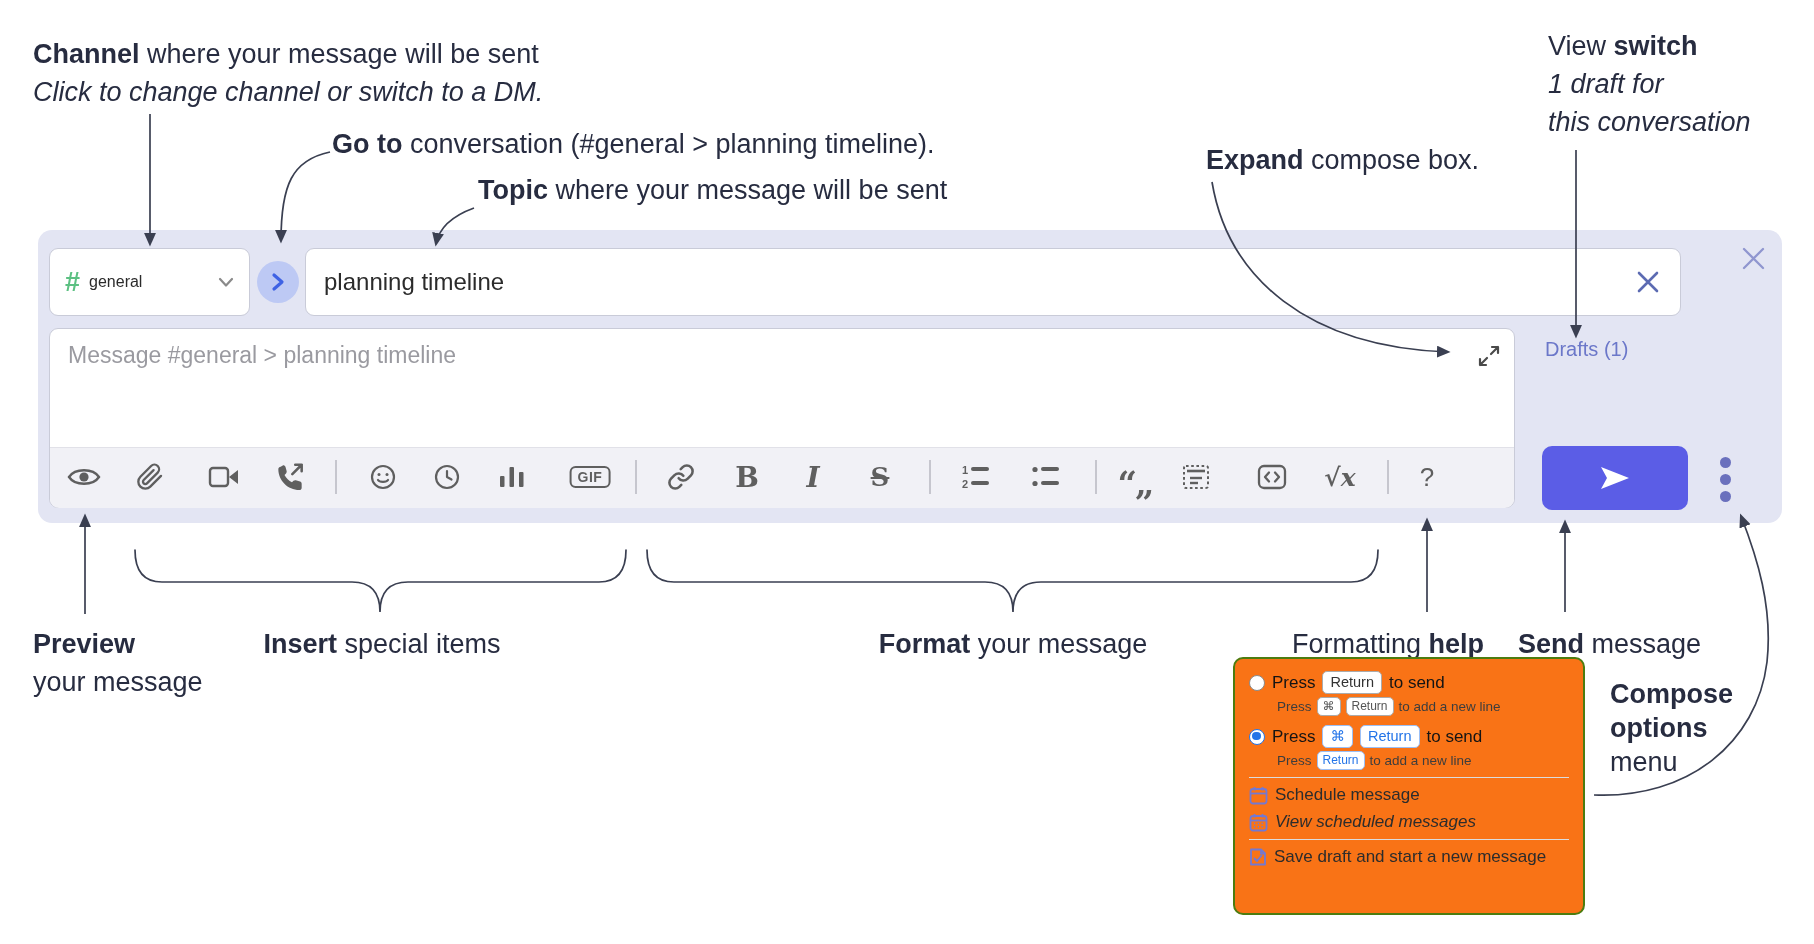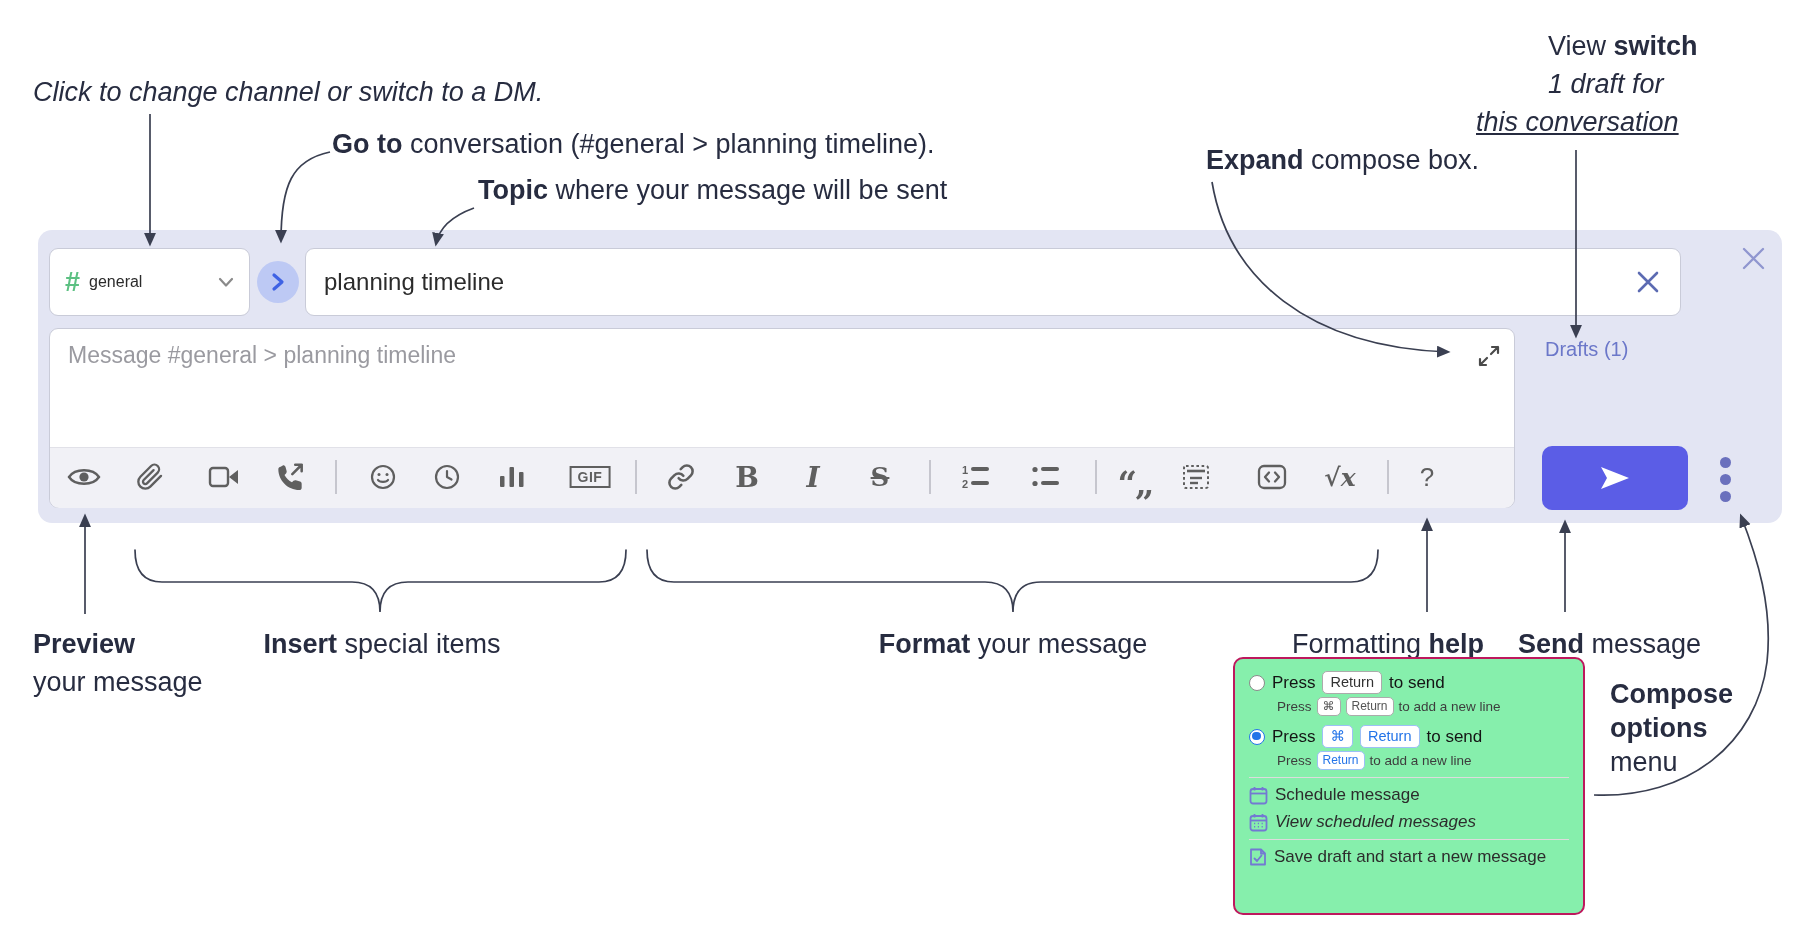--- a/index.html
+++ b/index.html
@@ -14,52 +14,53 @@
   .compose{background:#e3e5f3;border-radius:14px;}
   .field{background:#ffffff;border:1px solid #c9cbd8;border-radius:9px;box-sizing:border-box;}
   .uitext{color:#2b2b2b;font-size:23px;}
   .placeholder{color:#9a9aa0;font-size:23px;}
   .drafts{color:#6b77c9;font-size:20px;font-weight:400;}
   .icon-btn{position:absolute;transform:translate(-50%,-50%);display:flex;align-items:center;justify-content:center;cursor:pointer;}
   .tdiv{position:absolute;transform:translate(-50%,-50%);width:2px;height:34px;background:#c6c6ce;}
   .glyph{color:#5f5f5f;font-weight:700;}
   .serif{font-family:"DejaVu Serif","Liberation Serif",serif;}
   
-  .menu{background:#86efac;border:2px solid #be185d;border-radius:10px;box-sizing:border-box;
+  .menu{background:#f97316;border:2px solid #4d7c0f;border-radius:10px;box-sizing:border-box;
         color:#1e1e1e;}
   .mrow{display:flex;align-items:center;gap:7px;}
   .opt-main{font-size:17px;color:#141414;}
   .opt-sub{font-size:13.5px;color:#3d3d3d;}
   .kbd{display:inline-block;border:1.5px solid #ababab;border-radius:5px;background:#fff;
        padding:0 7px;font-size:14.5px;line-height:21px;color:#333;}
   .kbd.sm{font-size:12px;line-height:17px;padding:0 5px;color:#555;border-width:1px;}
   .kbd.blue{border-color:#9cc0f6;color:#2374e8;}
   .radio{width:16px;height:16px;border-radius:50%;border:1.7px solid #8a8a8a;background:#fff;box-sizing:border-box;flex:none;}
   .radio.sel{border-color:#2374e8;position:relative;}
   .radio.sel::after{content:"";position:absolute;left:2.2px;top:2.2px;width:8.6px;height:8.6px;border-radius:50%;background:#2374e8;}
   .mitem{font-size:17px;color:#2c2c2c;}
   .mdiv{height:1px;background:#dcdcdc;margin:7px 0;}
   svg{display:block;}
 </style>
 </head>
 <body>
 
 <div id="stage">
 
+  <div class="abs ann" style="left:33px;top:36px;"><b>Channel</b><span> where your message will be sent</span></div>
   <div class="abs ann it" style="left:33px;top:74px;">Click to change channel or switch to a DM.</div>
 
   <div class="abs ann" style="left:332px;top:126px;"><b>Go to</b><span> conversation (#general &gt; planning timeline).</span></div>
 
   <div class="abs ann" style="left:478px;top:172px;"><b>Topic</b><span> where your message will be sent</span></div>
 
   <div class="abs ann" style="left:1206px;top:142px;"><b>Expand</b><span> compose box.</span></div>
 
   <div class="abs ann" style="left:1548px;top:28px;"><span>View </span><b>switch</b></div>
   <div class="abs ann it" style="left:1548px;top:66px;">1 draft for</div>
-  <div class="abs ann it" style="left:1476px;top:104px;text-decoration:underline;">this conversation</div>
+  <div class="abs ann it" style="left:1548px;top:104px;">this conversation</div>
 
   <div class="abs compose" style="left:38px;top:230px;width:1744px;height:293px;"></div>
 
   <div class="abs field" style="left:49px;top:248px;width:201px;height:68px;display:flex;align-items:center;padding:0 15px;box-sizing:border-box;cursor:pointer;">
     <span style="color:#5cc082;font-size:27px;font-weight:700;margin-right:9px;">#</span>
     <span class="uitext" style="font-size:16px;">general</span>
     <span style="margin-left:auto;">
       <svg width="16" height="11" viewBox="0 0 16 11">
           <polyline points="2,2 8,8.5 14,2" fill="none" stroke="#8a8a8a" stroke-width="2.2" stroke-linecap="round" stroke-linejoin="round"></polyline>
         </svg>
@@ -138,21 +139,21 @@
       </svg>
   </div>
   <div class="icon-btn" style="left:512px;top:477px;">
     <svg width="28" height="26" viewBox="0 0 28 26">
         <rect x="2" y="12" width="4.5" height="11" rx="1" fill="#5f5f5f"></rect>
         <rect x="11.5" y="3" width="4.5" height="20" rx="1" fill="#5f5f5f"></rect>
         <rect x="21" y="8" width="4.5" height="15" rx="1" fill="#5f5f5f"></rect>
       </svg>
   </div>
   <div class="icon-btn" style="left:590px;top:477px;">
-    <div style="border:2.4px solid #5f5f5f;border-radius:0;padding:1px 6px;font-size:14px;font-weight:700;color:#5f5f5f;letter-spacing:0.5px;">GIF</div>
+    <div style="border:2.4px solid #5f5f5f;border-radius:6px;padding:1px 6px;font-size:14px;font-weight:700;color:#5f5f5f;letter-spacing:0.5px;">GIF</div>
   </div>
   <div class="tdiv" style="left:636px;top:477px;"></div>
   <div class="icon-btn" style="left:681px;top:477px;">
     <svg width="28" height="28" viewBox="0 0 24 24" fill="none" stroke="#5f5f5f" stroke-width="2.2" stroke-linecap="round" stroke-linejoin="round" transform="rotate(0)">
         <path d="M10 13a5 5 0 0 0 7.54.54l3-3a5 5 0 0 0-7.07-7.07l-1.72 1.71"></path>
         <path d="M14 11a5 5 0 0 0-7.54-.54l-3 3a5 5 0 0 0 7.07 7.07l1.71-1.71"></path>
       </svg>
   </div>
   <div class="icon-btn glyph serif" style="left:747px;top:477px;font-size:28px;">
       <span>B</span>

